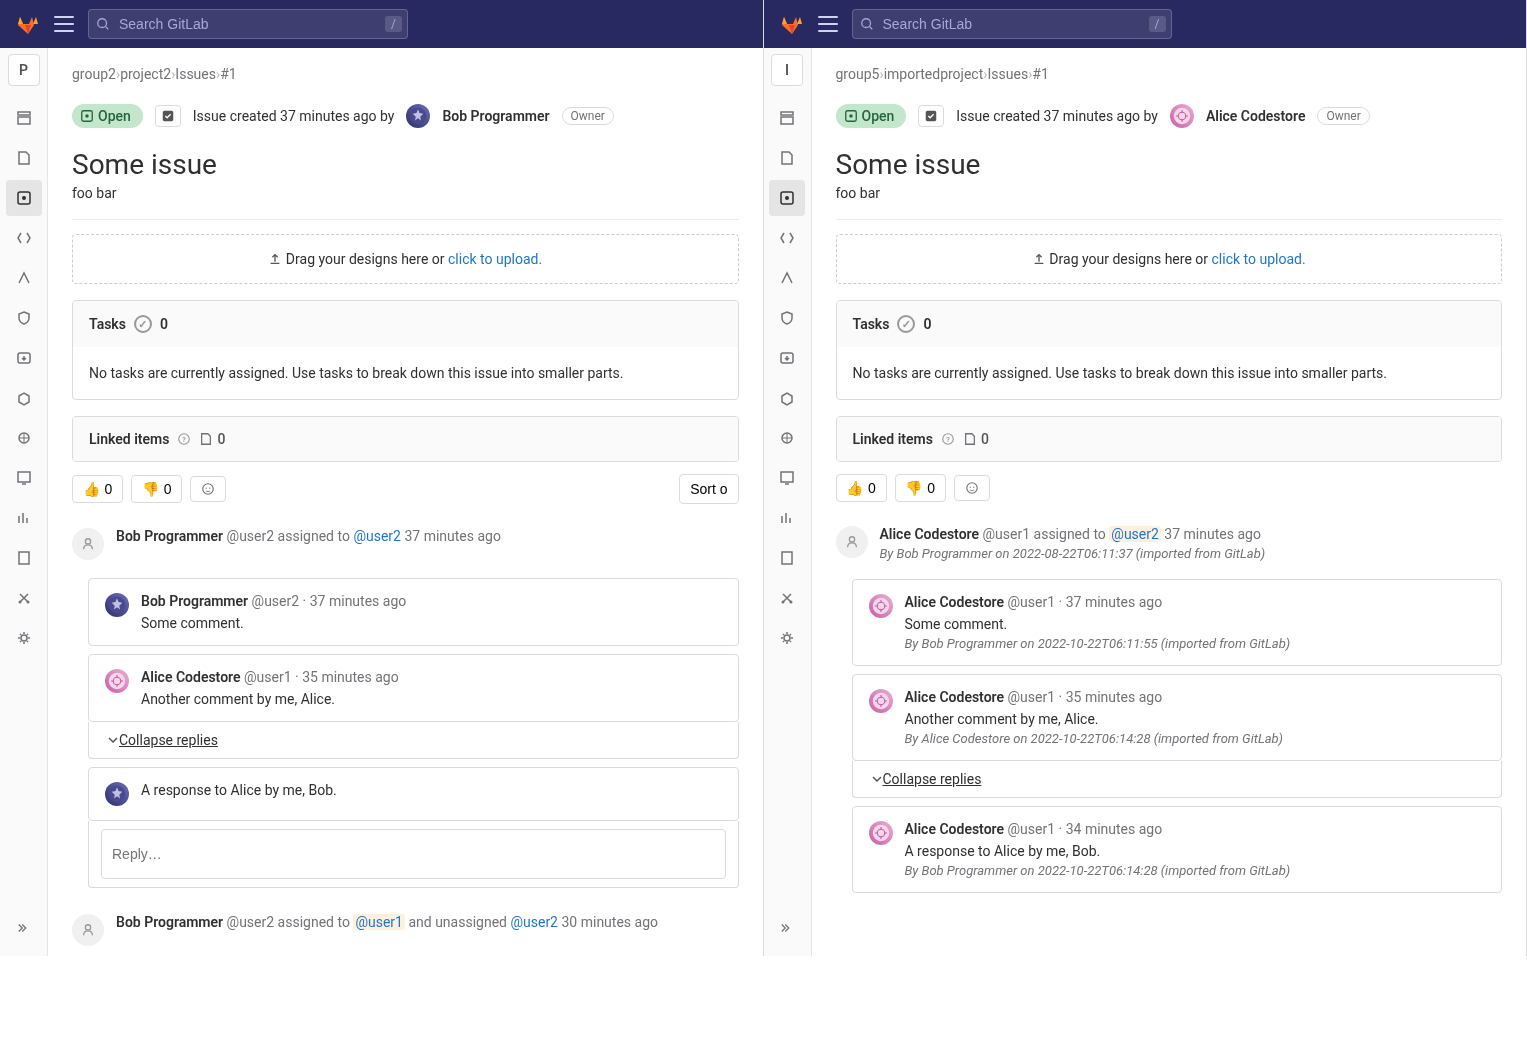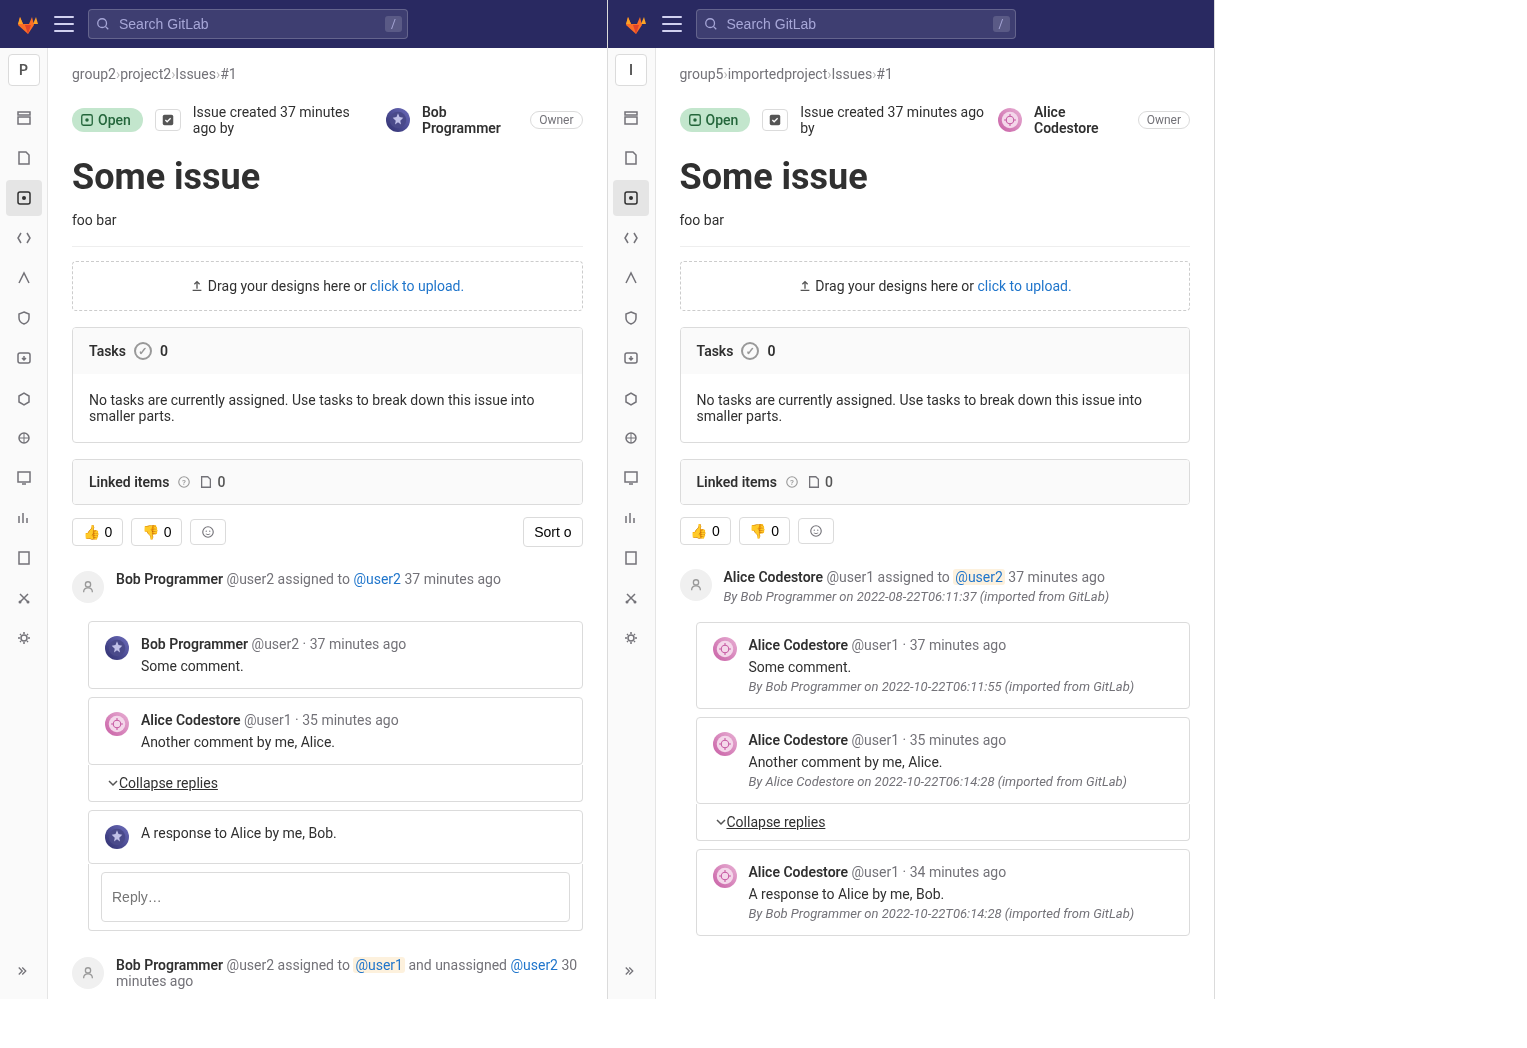--- a/index.html
+++ b/index.html
@@ -1,17 +1,17 @@
 <!DOCTYPE html>
 <html><head>
 <meta charset="utf-8">
 <style>
   * { box-sizing: border-box; margin: 0; padding: 0; }
   body { font-family: -apple-system, BlinkMacSystemFont, "Segoe UI", Roboto, sans-serif; font-size: 14px; color: #303030; background: #fff; }
-  .app { display: flex; width: 1215px; }
+  .app { display: flex; width: 1527px; }
   .pane { flex: 1; display: flex; flex-direction: column; border-right: 1px solid #dbdbdb; min-width: 0; }
   .topbar { background: #292961; height: 48px; display: flex; align-items: center; padding: 0 16px; gap: 14px; }
   .logo { width: 24px; height: 24px; }
   .hamburger { width: 20px; height: 20px; display: flex; flex-direction: column; justify-content: space-around; }
   .hamburger span { height: 2px; background: #d1d1f0; border-radius: 1px; }
   .search-wrap { flex: 1; max-width: 320px; position: relative; }
   .search-input { width: 100%; background: rgba(255,255,255,0.1); border: 1px solid rgba(255,255,255,0.2); border-radius: 4px; padding: 6px 30px 6px 30px; color: #d1d1f0; font-size: 14px; }
   .search-input::placeholder { color: #a7a7d8; }
   .search-icon { position: absolute; left: 8px; top: 50%; transform: translateY(-50%); fill: #a7a7d8; }
   .slash-kbd { position: absolute; right: 6px; top: 50%; transform: translateY(-50%); background: rgba(255,255,255,0.15); border-radius: 3px; padding: 1px 6px; font-size: 12px; color: #a7a7d8; }
@@ -29,21 +29,21 @@
   .breadcrumbs .sep { color: #bbb; }
   .issue-header { padding: 8px 24px 0; }
   .status-row { display: flex; align-items: center; gap: 12px; font-size: 14px; color: #303030; margin-bottom: 20px; }
   .status-badge { background: #c3e6cd; color: #24663b; border-radius: 14px; padding: 4px 12px 4px 8px; font-weight: 500; display: inline-flex; align-items: center; gap: 4px; }
   .owner-badge { border: 1px solid #dbdbdb; border-radius: 12px; padding: 1px 8px; font-size: 12px; color: #737278; }
   .author-name { font-weight: 600; }
   .avatar { width: 24px; height: 24px; border-radius: 50%; display: inline-flex; align-items: center; justify-content: center; flex-shrink: 0; }
   .avatar.bob { background: linear-gradient(45deg,#2e2e6e,#6d6dbb); }
   .avatar.alice { background: linear-gradient(45deg,#c85fa5,#e8b0d4); }
   .avatar svg { width: 18px; height: 18px; }
-  h1.issue-title { font-size: 36px; font-weight: 700; margin-bottom: 14px; }
+  h1.issue-title { font-size: 28px; font-weight: 400; margin-bottom: 4px; }
   .issue-desc { padding-bottom: 18px; border-bottom: 1px solid #eee; margin-bottom: 14px; }
   .upload-zone { margin: 0 24px 16px; border: 1px dashed #ccc; border-radius: 4px; padding: 16px; text-align: center; color: #303030; font-size: 14px; }
   .upload-zone a { color: #1f75cb; text-decoration: none; }
   .panel { margin: 0 24px 16px; border: 1px solid #dbdbdb; border-radius: 4px; overflow: hidden; }
   .panel-header { background: #fafafa; padding: 14px 16px; font-weight: 600; display: flex; align-items: center; gap: 8px; }
   .panel-body { padding: 18px 16px; color: #303030; }
   .reactions-row { margin: 0 24px 14px; display: flex; align-items: center; gap: 8px; }
   .react-btn { border: 1px solid #dbdbdb; border-radius: 4px; background: #fff; padding: 5px 10px; font-size: 14px; cursor: pointer; display: inline-flex; align-items: center; gap: 4px; }
   .sort-btn { margin-left: auto; border: 1px solid #dbdbdb; border-radius: 4px; background: #fff; padding: 6px 10px; font-size: 14px; cursor: pointer; }
   .timeline { margin: 0 24px; }

